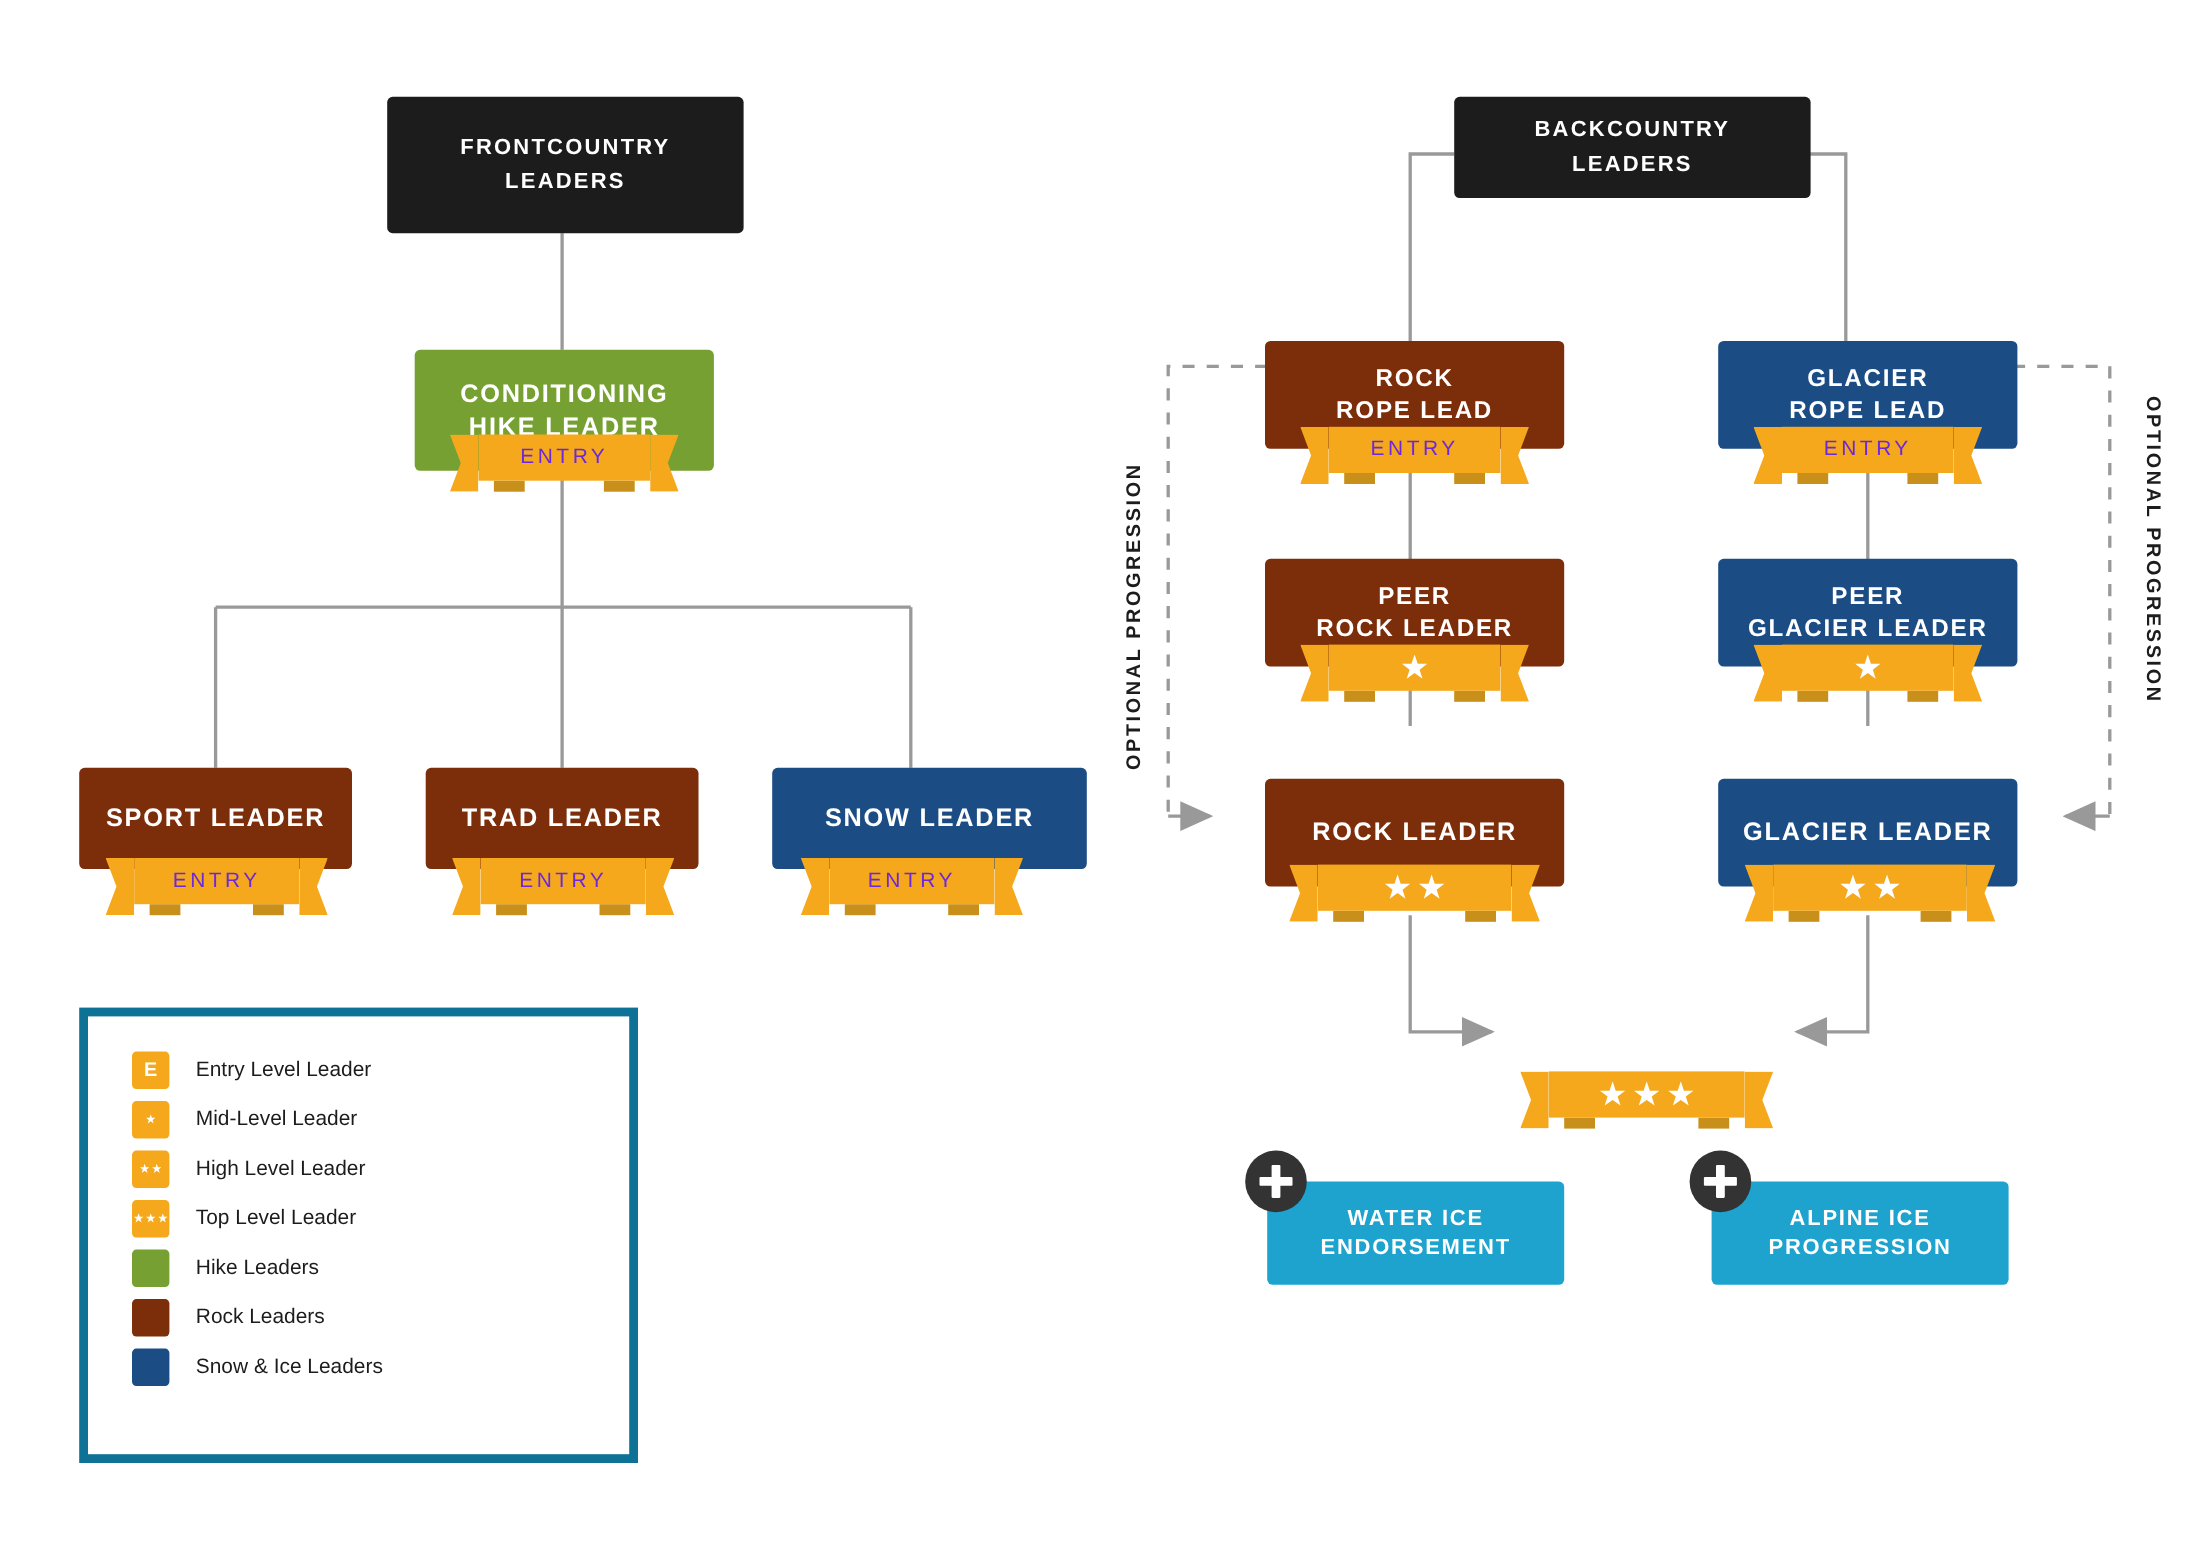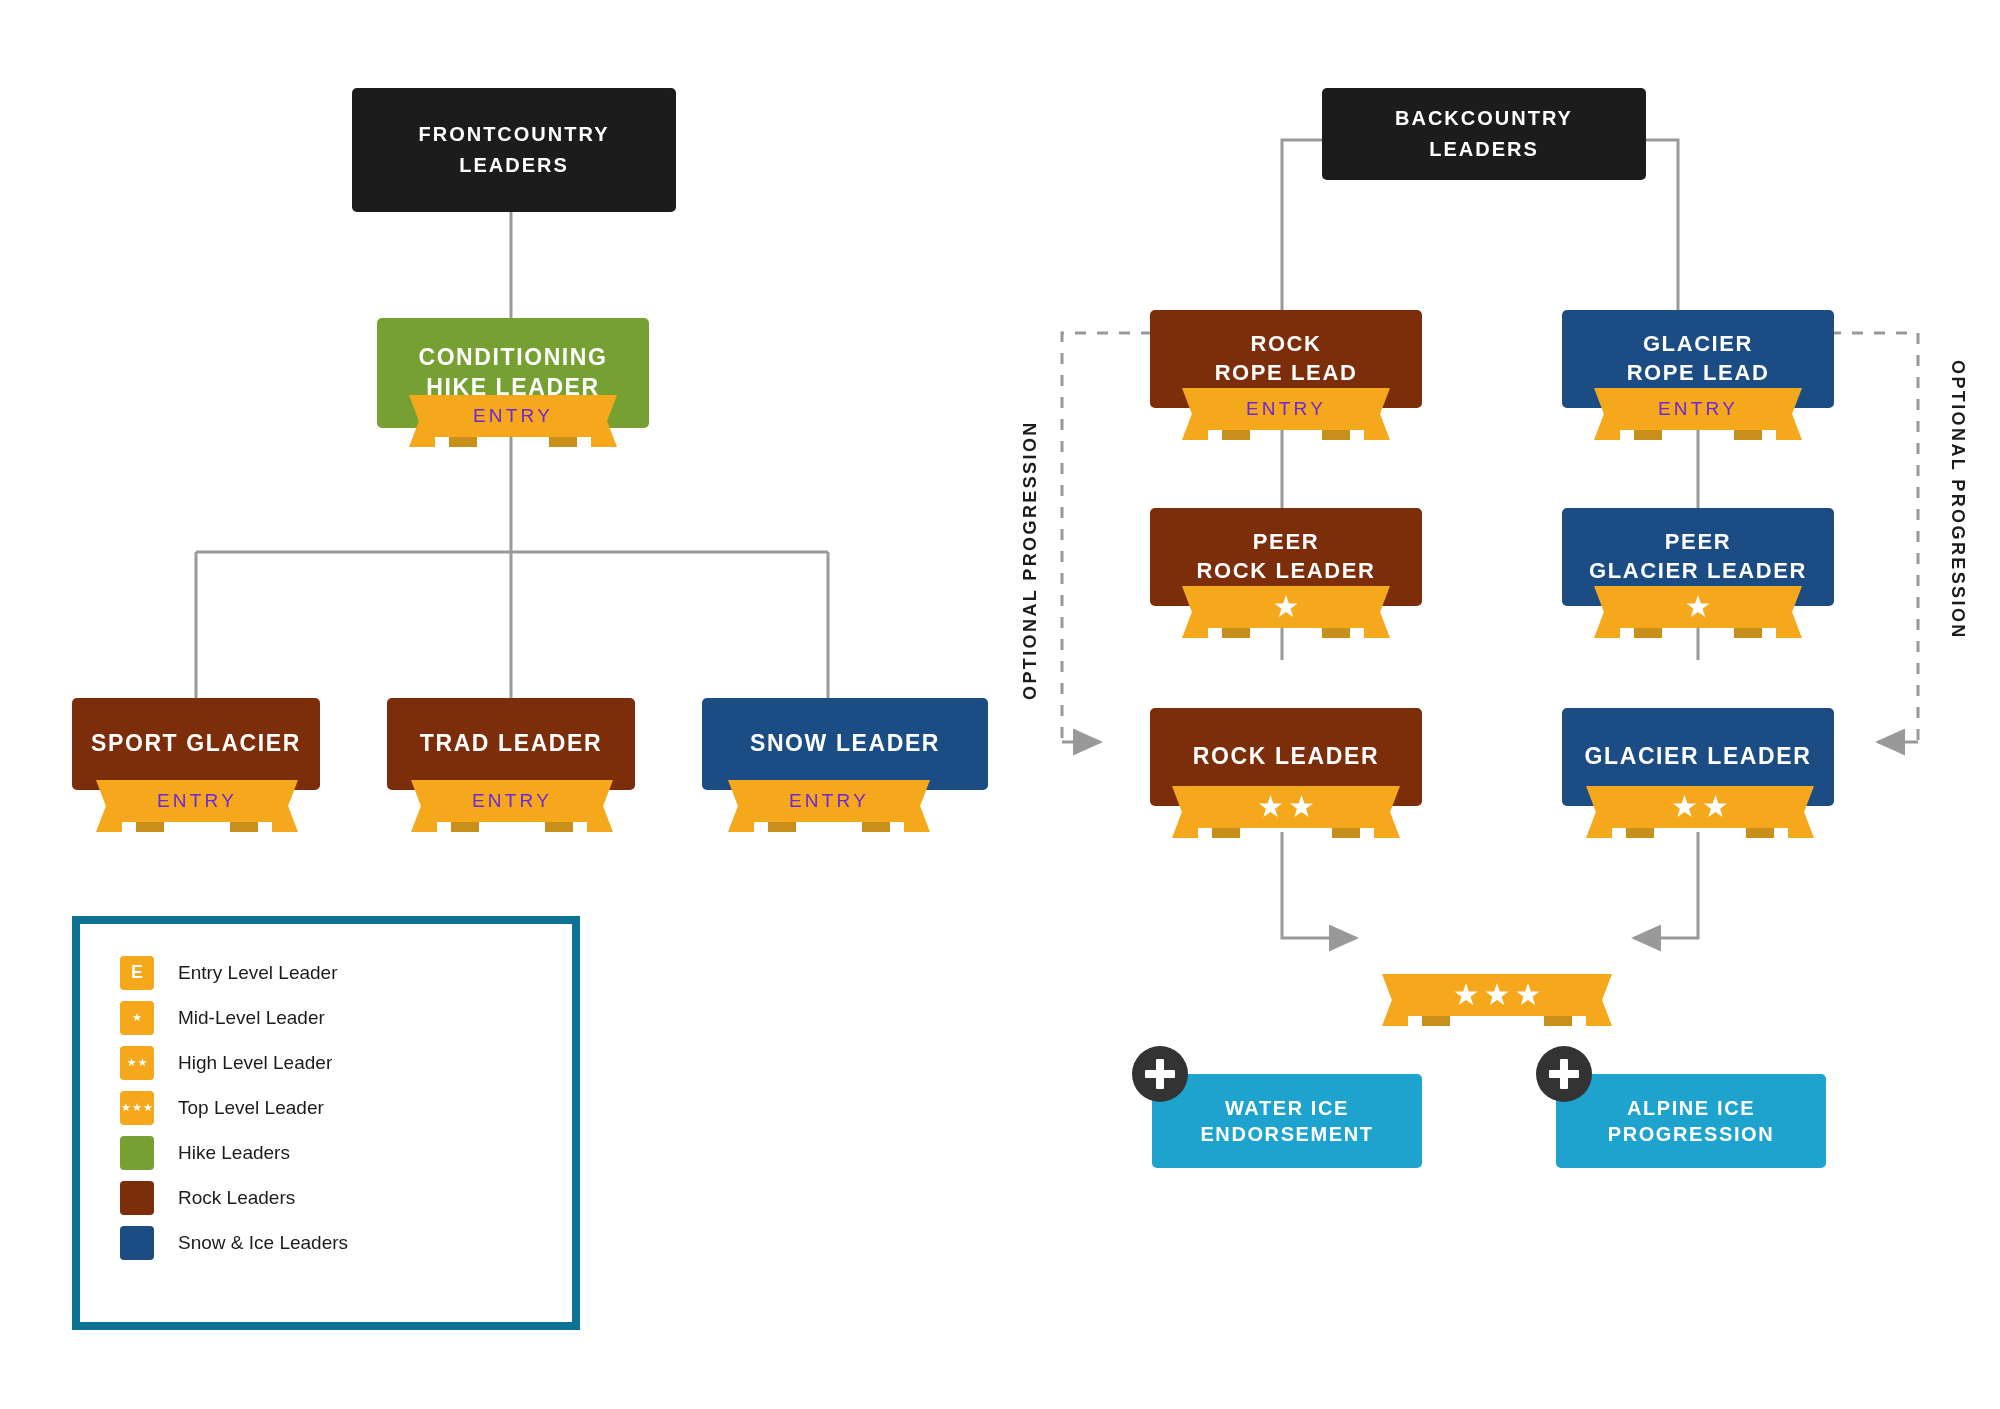--- a/index.html
+++ b/index.html
@@ -137,21 +137,21 @@
     <div class="tail l"></div>
     <div class="tail r"></div>
     <div class="notch l"></div>
     <div class="notch r"></div>
     <div class="band">
       <span class="lbl">ENTRY</span>
     </div>
   </div>
 
   <div class="node rock" style="left:72px;top:698px;width:248px;height:92px;">
-    <div class="ttl sz23">SPORT GLACIER</div>
+    <div class="ttl sz23">SPORT LEADER</div>
   </div>
   <div class="ribbon" style="left:122px;top:780px;width:150px;">
     <div class="tail l"></div>
     <div class="tail r"></div>
     <div class="notch l"></div>
     <div class="notch r"></div>
     <div class="band">
       <span class="lbl">ENTRY</span>
     </div>
   </div>

